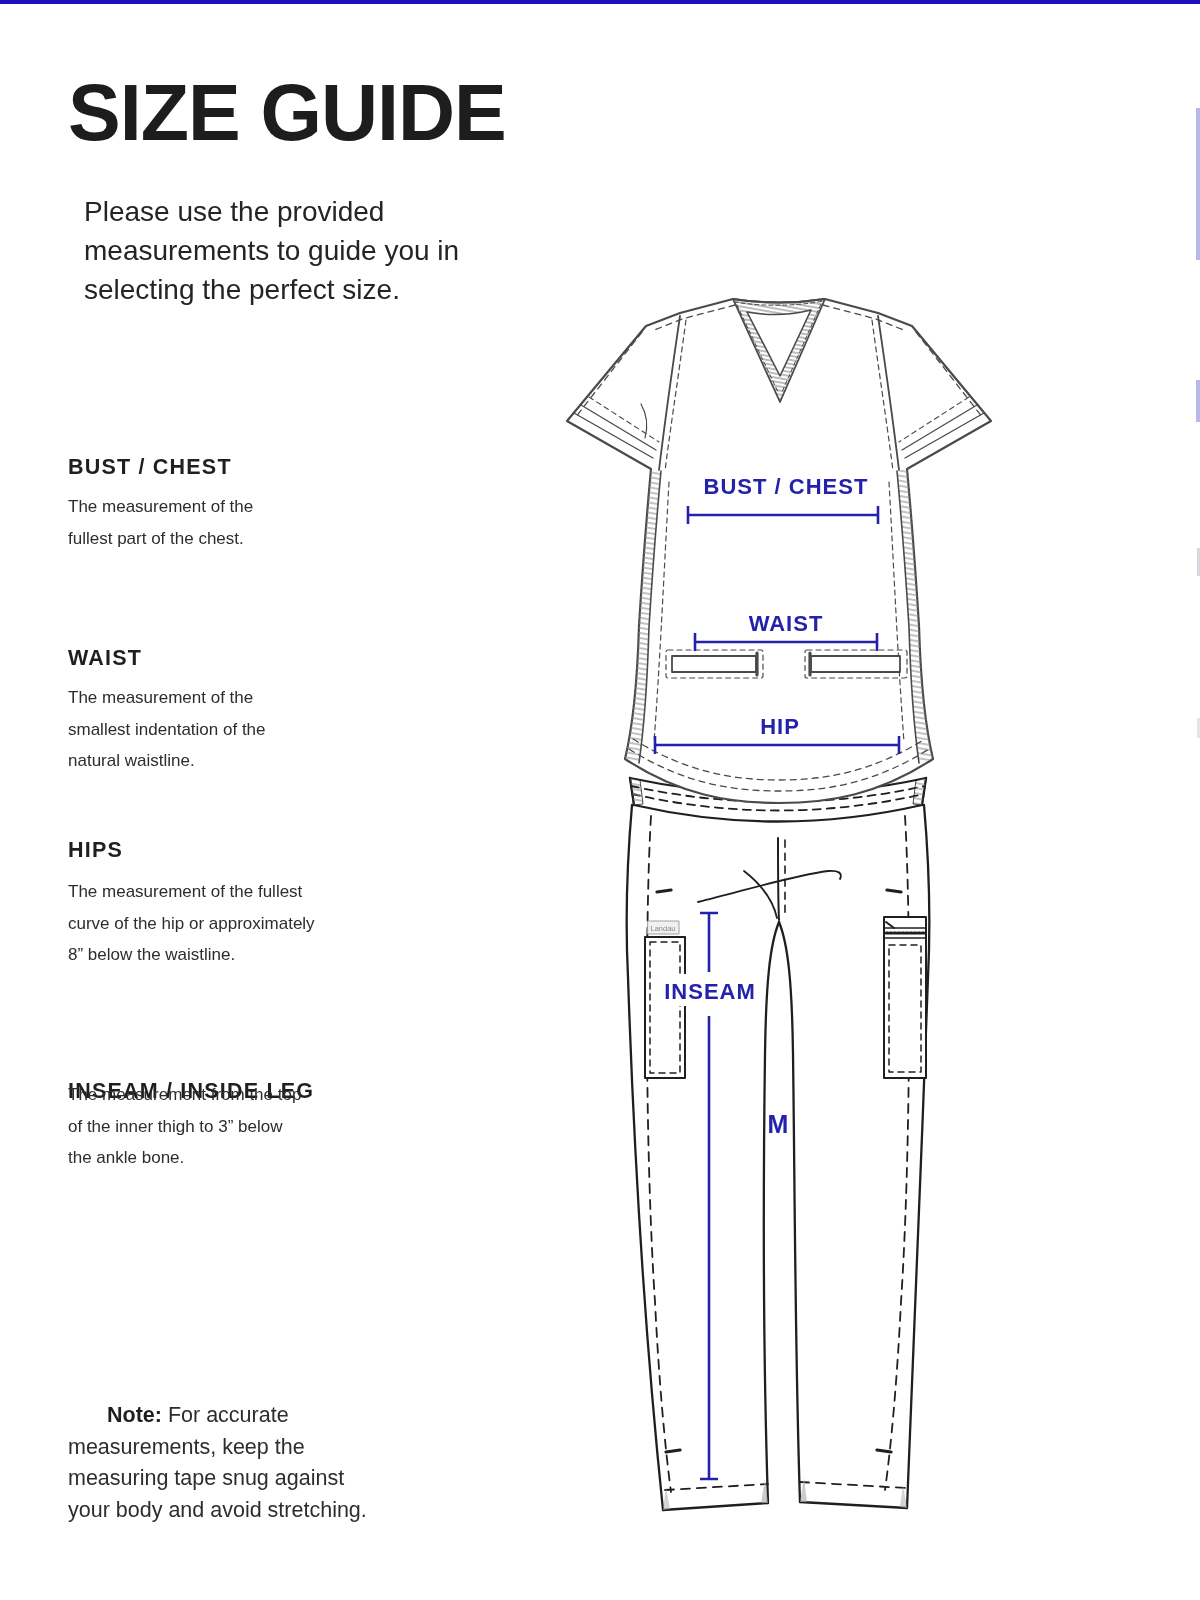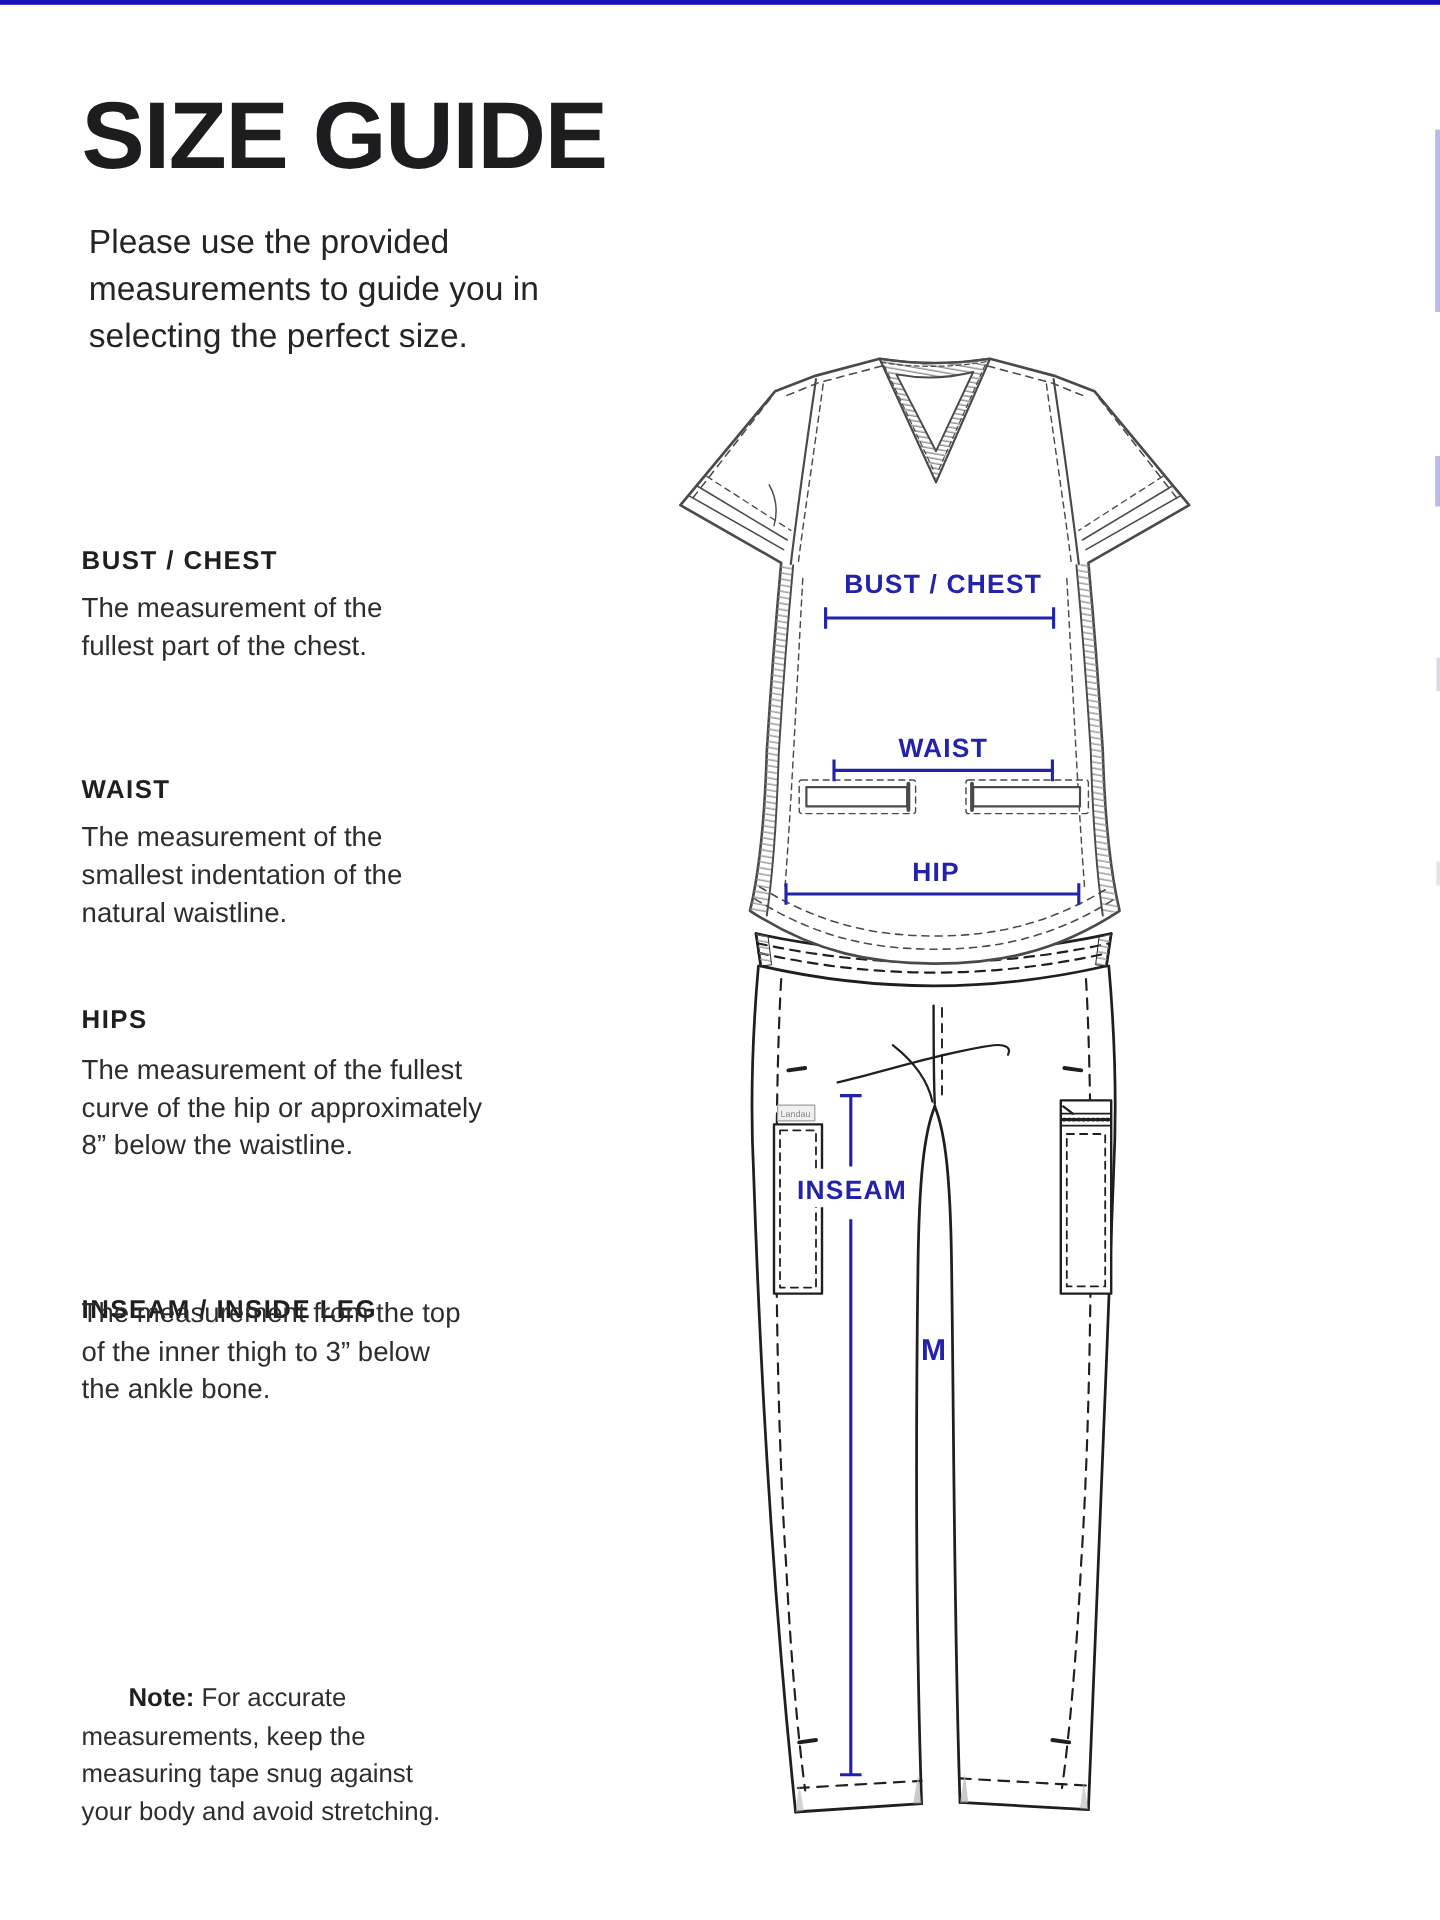--- a/index.html
+++ b/index.html
@@ -8,39 +8,39 @@
     font-family:"Liberation Sans",sans-serif;color:#2b2b2b;overflow:hidden;
   }
   .top-border{position:absolute;left:0;top:0;width:1200px;height:4px;background:#1c10ba;}
   .abs{position:absolute;left:68px;}
   .title{
     top:72px;font-family:"Liberation Sans",sans-serif;font-weight:bold;
     font-size:79px;letter-spacing:-1px;color:#1d1d1f;line-height:1.05;white-space:pre;
   }
   .intro{top:176px;font-size:28px;line-height:39px;color:#242424;white-space:pre-line;width:480px;}
   .sec-head{font-weight:bold;font-size:21.5px;letter-spacing:1.2px;color:#1f1f1f;white-space:pre;}
-  .sec-body{font-size:23px;line-height:31.5px;color:#2d2d2d;white-space:pre-line;width:440px;}
+  .sec-body{font-size:17px;line-height:31.5px;color:#2d2d2d;white-space:pre-line;width:440px;}
   .s1h{top:455px;} .s1b{top:491px;}
   .s2h{top:646px;} .s2b{top:682px;}
   .s3h{top:838px;} .s3b{top:876px;}
   .s4h{top:1079px;} .s4b{top:1079px;}
   .note{top:1400px;font-size:21.5px;line-height:31.5px;color:#2d2d2d;width:440px;white-space:pre-line;}
   .note b{color:#1f1f1f;margin-left:39px;}
   .diagram{position:absolute;left:528px;top:272px;width:504px;height:1260px;}
   .edge-sliver{position:absolute;width:4px;background:#b9b9e9;}
   .blue-label{font-family:"Liberation Sans",sans-serif;font-weight:bold;fill:#2222aa;}
 </style>
 </head>
 <body>
 
 <div class="top-border"></div>
 
 <h1 class="abs title" style="margin:0;text-align:right;">SIZE GUIDE</h1>
 
-<p class="abs intro" style="margin:6px;">Please use the provided
+<p class="abs intro" style="margin:16px;">Please use the provided
 measurements to guide you in
 selecting the perfect size.</p>
 
 <div class="abs sec-head s1h">BUST / CHEST</div>
 <div class="abs sec-body s1b">The measurement of the
 fullest part of the chest.</div>
 
 <div class="abs sec-head s2h">WAIST</div>
 <div class="abs sec-body s2b">The measurement of the
 smallest indentation of the

